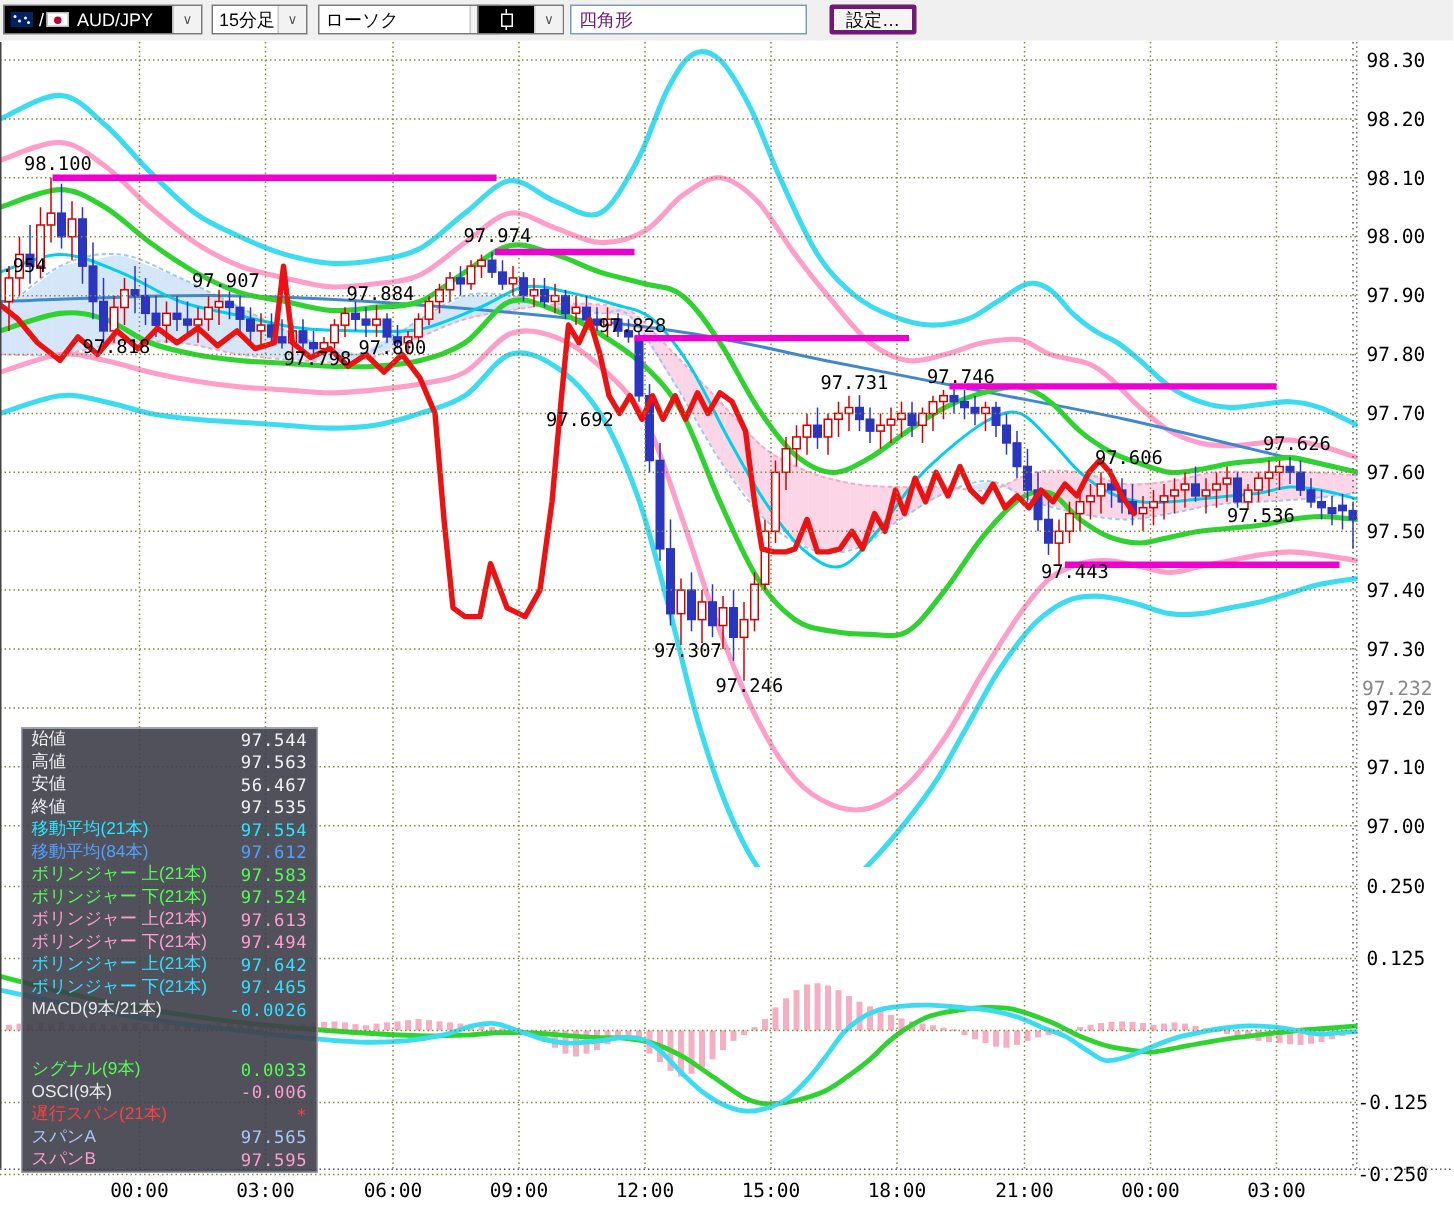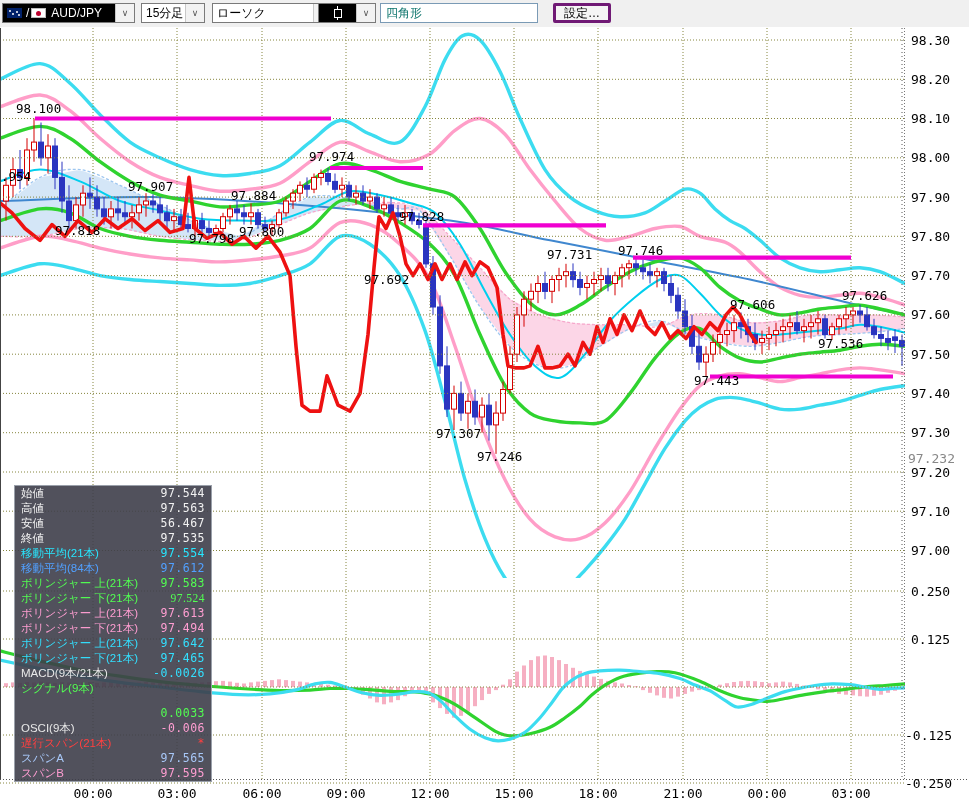--- a/index.html
+++ b/index.html
@@ -12,32 +12,32 @@
   .combo .lbl{flex:1;display:flex;align-items:center;padding:0 4px;color:#000;white-space:nowrap;overflow:hidden;}
   .combo.dark .lbl{background:#000;color:#fff;}
   .chev{width:18px;display:flex;align-items:center;justify-content:center;background:#f2f2f2;
         color:#555;font-size:9px;border-left:1px solid #c8c8c8;}
   .flag{display:inline-block;width:15px;height:10px;margin-right:2px;position:relative;flex:none;}
   .flag.au{background:#012169;}
   .flag.au i{position:absolute;background:#fff;width:2px;height:2px;border-radius:50%;}
   .flag.jp{background:#fff;border:1px solid #bbb;box-sizing:border-box;}
   .flag.jp i{position:absolute;left:4px;top:2px;width:5px;height:5px;background:#bc002d;border-radius:50%;}
   .slash{color:#fff;margin:0 2px;}
-  .fieldbox{border:1px solid #7a9ab5;background:#fff;display:flex;align-items:center;padding:0 5px;color:#0f766e;}
+  .fieldbox{border:1px solid #7a9ab5;background:#fff;display:flex;align-items:center;padding:0 5px;color:#701a75;}
   .pushbtn{border:3px solid #701a75;background:#f5f5f5;border-radius:2px;display:flex;align-items:center;justify-content:center;color:#000;}
   .candle-glyph{width:9px;height:14px;position:relative;margin:0 auto;}
   .candle-glyph b{position:absolute;left:4px;top:0;width:1px;height:14px;background:#fff;}
   .candle-glyph i{position:absolute;left:1px;top:3px;width:6px;height:7px;border:1px solid #fff;background:#000;}
   
   #panel{position:absolute;left:14px;top:485px;width:196px;background:rgba(62,62,74,0.90);
          border:1px solid #9aa0aa;color:#eee;font-size:11.5px;z-index:5;}
   #panel .hdr{display:flex;align-items:center;justify-content:space-between;padding:3px 4px 4px 6px;color:#fff;}
   #panel .hdr .min{width:14px;height:14px;border-radius:50%;background:linear-gradient(#fdfdfd,#c9c9c9);
          color:#222;font-size:11px;line-height:13px;text-align:center;cursor:pointer;flex:none;}
-  #panel .row{display:flex;justify-content:space-between;align-items:flex-start;padding:0.8px 6px;line-height:13.4px;}
+  #panel .row{display:flex;justify-content:space-between;align-items:flex-end;padding:0.8px 6px;line-height:13.4px;}
   #panel .row .v{font-family:"DejaVu Sans Mono",monospace;letter-spacing:0.5px;}
   
   #chart{position:absolute;left:0;top:27px;}
   text{font-family:"DejaVu Sans Mono",monospace;}
 </style>
 </head>
 <body>
 
 <div id="app">
 
@@ -742,21 +742,21 @@
         <div class="row">
           <span style="color: rgb(81, 160, 255);">移動平均(84本)</span>
           <span class="v" style="color: rgb(81, 160, 255);">97.612</span>
         </div>
         <div class="row">
           <span style="color: rgb(82, 255, 82);">ボリンジャー 上(21本)</span>
           <span class="v" style="color: rgb(82, 255, 82);">97.583</span>
         </div>
         <div class="row">
           <span style="color: rgb(82, 255, 82);">ボリンジャー 下(21本)</span>
-          <span class="v" style="color: rgb(82, 255, 82); font-family: Liberation Serif, serif;">97.524</span>
+          <span class="v" style="color: rgb(82, 255, 82);">97.524</span>
         </div>
         <div class="row">
           <span style="color: rgb(255, 158, 210);">ボリンジャー 上(21本)</span>
           <span class="v" style="color: rgb(255, 158, 210);">97.613</span>
         </div>
         <div class="row">
           <span style="color: rgb(255, 158, 210);">ボリンジャー 下(21本)</span>
           <span class="v" style="color: rgb(255, 158, 210);">97.494</span>
         </div>
         <div class="row">

